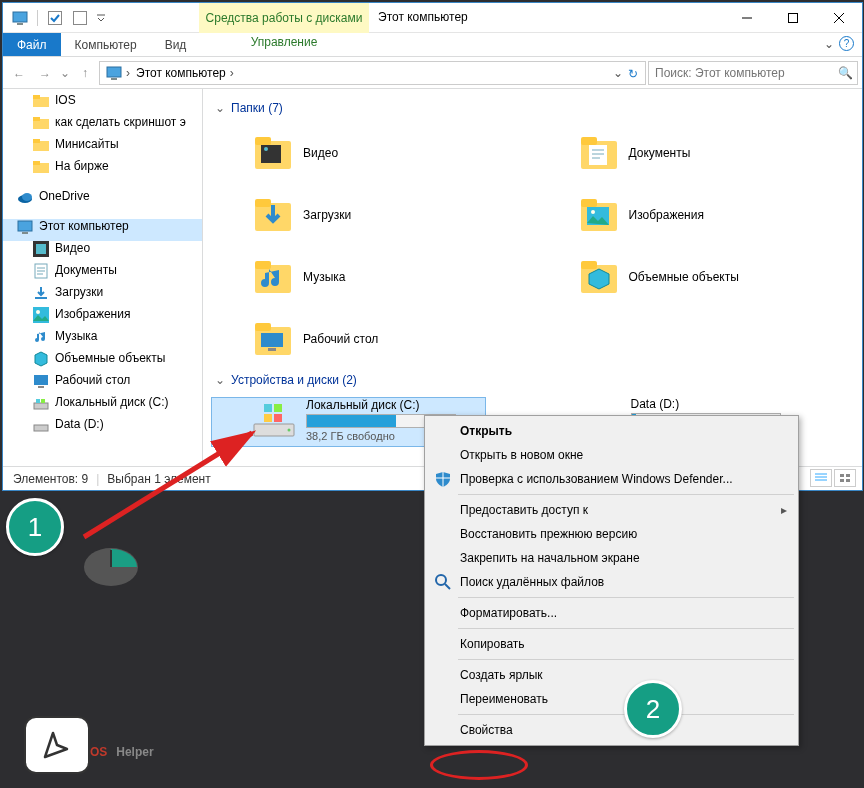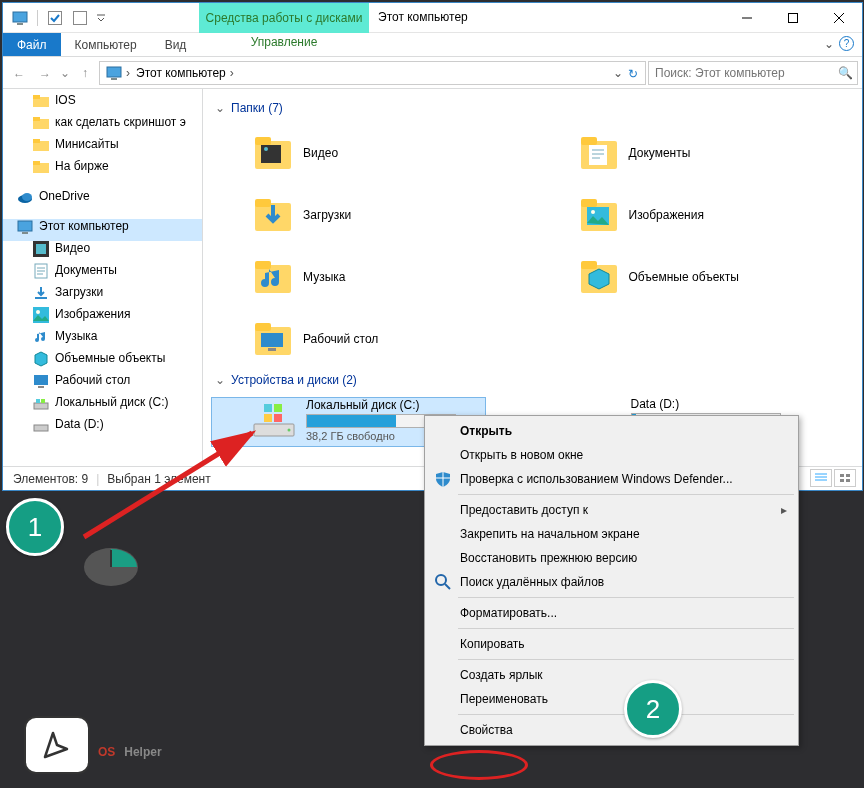--- a/index.html
+++ b/index.html
@@ -2,21 +2,21 @@
 <html><head>
 <meta charset="utf-8">
 <style>
 *{box-sizing:border-box;margin:0;padding:0;font-family:"Segoe UI",Arial,sans-serif;font-size:12px;user-select:none}
 body{background:#2d2d30;position:relative;width:864px;height:788px;overflow:hidden}
 .window{position:absolute;left:2px;top:2px;width:861px;height:489px;background:#fff;border:1px solid #3a87c6;display:flex;flex-direction:column}
 .titlebar{height:30px;display:flex;align-items:center;background:#fff;border-bottom:1px solid #e5e5e5;position:relative}
 .qat{display:flex;align-items:center;gap:3px;padding-left:6px}
 .qat-icon{width:22px;height:22px;display:flex;align-items:center;justify-content:center}
 .qat-sep{width:1px;height:16px;background:#ccc;margin:0 3px}
-.ribbon-contextual{position:absolute;left:196px;top:0;width:170px;height:30px;display:flex;align-items:center;justify-content:center;background:#5eead4;color:#2c7a2c;font-size:12px}
+.ribbon-contextual{position:absolute;left:196px;top:0;width:170px;height:30px;display:flex;align-items:center;justify-content:center;background:#fef9c3;color:#2c7a2c;font-size:12px}
 .title-text{position:absolute;left:375px;top:7px;color:#000}
 .win-controls{position:absolute;right:0;top:0;display:flex}
 .win-btn{width:46px;height:30px;display:flex;align-items:center;justify-content:center;color:#222}
 .ribbon-tabs{height:24px;display:flex;align-items:stretch;border-bottom:1px solid #dadbdc;position:relative}
 .ribbon-tab{padding:0 14px;display:flex;align-items:center;color:#444}
 .ribbon-tab.file{background:#1979ca;color:#fff}
 .ribbon-manage{position:absolute;left:196px;width:170px;height:18px;display:flex;align-items:center;justify-content:center;color:#2c7a2c}
 .ribbon-tabs .chev{position:absolute;right:28px;top:4px;color:#555}
 .ribbon-tabs .help{position:absolute;right:8px;top:3px;color:#1979ca;border:1px solid #1979ca;border-radius:50%;width:15px;height:15px;display:flex;align-items:center;justify-content:center;font-size:10px}
 .addrbar{height:32px;display:flex;align-items:center;gap:2px;padding:0 4px;border-bottom:1px solid #dadbdc}
@@ -58,21 +58,21 @@
 .ctx-item .arrow{position:absolute;right:8px;color:#555}
 .ctx-sep{height:1px;background:#d0d0d0;margin:3px 1px 3px 30px}
 
 .badge{position:absolute;width:58px;height:58px;border-radius:50%;background:#159e84;border:3px solid #fff;display:flex;align-items:center;justify-content:center;color:#fff;font-size:26px;font-weight:400;box-shadow:0 1px 3px rgba(0,0,0,0.3)}
 .badge1{left:6px;top:498px}
 .badge2{left:624px;top:680px}
 .red-ring{position:absolute;left:430px;top:750px;width:98px;height:30px;border:3px solid #d22;border-radius:50%}
 .arrow-red{position:absolute;left:64px;top:427px;width:210px;height:120px;pointer-events:none}
 .mouse{position:absolute;left:82px;top:546px;width:58px;height:42px}
 
-.logo{position:absolute;left:24px;bottom:14px;display:flex;align-items:center;gap:8px}
+.logo{position:absolute;left:24px;bottom:14px;display:flex;align-items:center;}
 .logo-box{width:66px;height:58px;background:#fff;border-radius:12px;border:2px solid #333;display:flex;align-items:center;justify-content:center}
 .logo-text{font-size:32px;font-family:Arial;font-weight:600}
 .logo-text .os{color:#c0392b}
 .logo-text .hl{color:#888}
 </style>
 </head>
 <body>
 
 <div class="window">
   <div class="titlebar">
@@ -415,24 +415,24 @@
         <path d="M2 8h14" stroke="#fff"></path>
       </svg>
       <span>Проверка с использованием Windows Defender...</span>
     </div>
     <div class="ctx-sep"></div>
     <div class="ctx-item">
       <span>Предоставить доступ к</span>
       <span class="arrow">▸</span>
     </div>
     <div class="ctx-item">
+      <span>Восстановить прежнюю версию</span>
+    </div>
+    <div class="ctx-item">
       <span>Закрепить на начальном экране</span>
-    </div>
-    <div class="ctx-item">
-      <span>Восстановить прежнюю версию</span>
     </div>
     <div class="ctx-item">
       <svg class="cicon">
         <circle cx="7" cy="7" r="5" fill="none" stroke="#26a" stroke-width="2"></circle>
         <path d="M11 11l5 5" stroke="#26a" stroke-width="2"></path>
       </svg>
       <span>Поиск удалённых файлов</span>
     </div>
     <div class="ctx-sep"></div>
     <div class="ctx-item">

